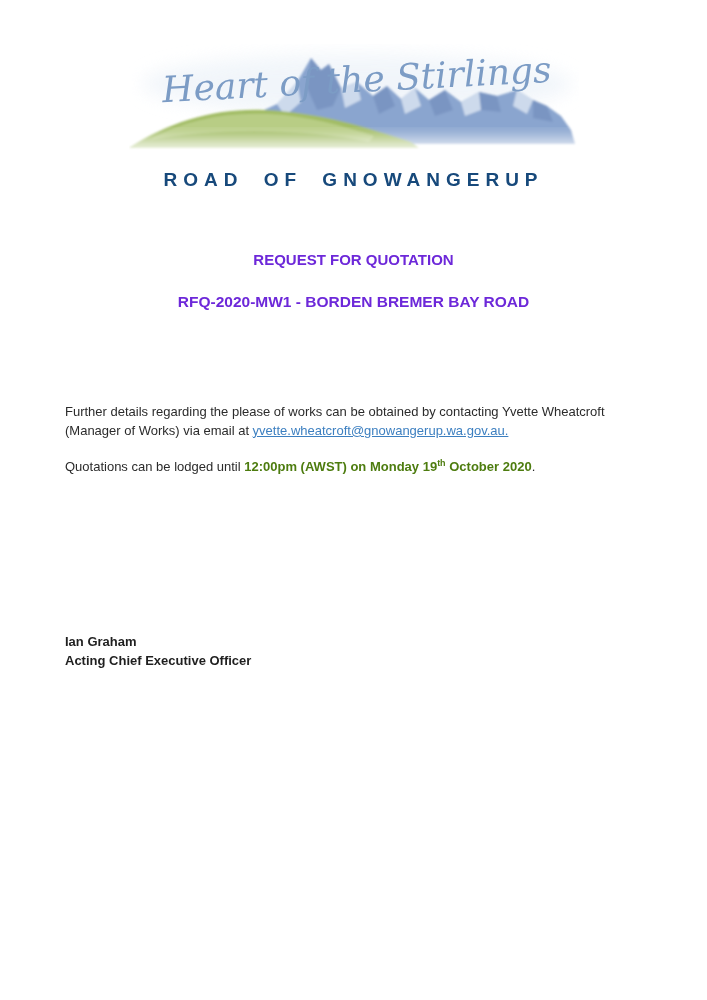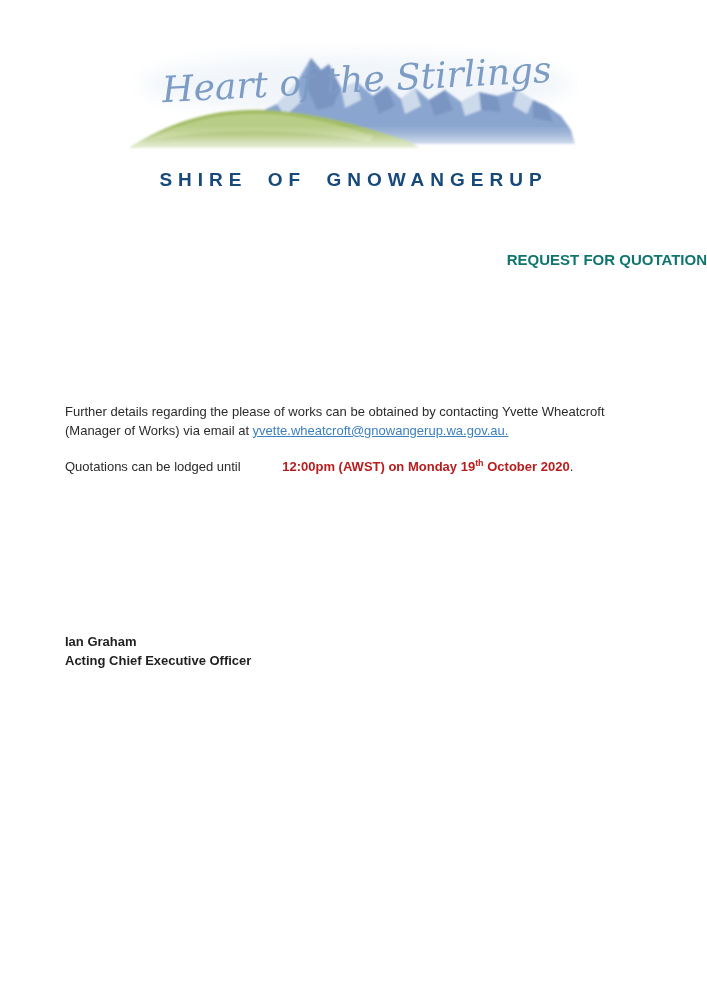--- a/index.html
+++ b/index.html
@@ -42,22 +42,22 @@
     font-family: "DejaVu Serif", serif;
     font-style: italic;
   }
 
   
   .titles {
     position: absolute;
     top: 251px;
     left: 0;
     width: 100%;
-    text-align: right;
-    color: #0f766e;
+    text-align: center;
+    color: #6d28d9;
   }
   .titles p { margin: 0; font-weight: bold; }
   .title-request  { font-size: 15px; line-height: 17px; margin-bottom: 22px !important; }
   .title-subject  { font-size: 15px; line-height: 17px; margin-bottom: 18px !important; }
   .title-rfq      { font-size: 15.5px; line-height: 23px; }
 
   
   .body-text {
     position: absolute;
     top: 403px;
@@ -65,21 +65,21 @@
     width: 578px;
     font-size: 13px;
     line-height: 18.7px;
   }
   .body-text p { margin: 0 0 18px 0; }
   .justified { text-align: justify; }
   .body-text a {
     color: #3C7FC0;
     text-decoration: underline;
   }
-  .bold-inline { font-weight: bold; color: #b91c1c; margin-left: 38px; }
+  .bold-inline { font-weight: bold; color: #4d7c0f; }
   .bold-inline sup {
     font-size: 9px;
     line-height: 0;
     vertical-align: super;
   }
 
   
   .signature {
     position: absolute;
     top: 632px;
@@ -130,25 +130,26 @@
 
         <path d="M 0 104 C 40 78 85 64 135 66 C 190 68 240 84 282 98 L 290 104 Z" fill="#A3BD66"></path>
         <path opacity="0.6" d="M 20 96 C 55 76 95 68 140 70 C 180 72 215 82 245 92 L 240 98 C 180 84 80 84 20 96 Z" fill="#C7D79A"></path>
       </g>
 
       <rect x="-10" y="96" width="470" height="26" fill="#ffffff" opacity="0.9" filter="url(#wash)"></rect>
 
       <text class="script-text" x="228" y="48" text-anchor="middle" font-size="36" transform="rotate(-3 228 40)" fill="#7C9CC5">Heart of the Stirlings</text>
     </svg>
 
-    <div class="org-name">SHIRE OF GNOWANGERUP</div>
+    <div class="org-name">ROAD OF GNOWANGERUP</div>
   </div>
 
   <div class="titles">
     <p class="title-request">REQUEST FOR QUOTATION</p>
+    <p class="title-rfq">RFQ-2020-MW1 - BORDEN BREMER BAY ROAD</p>
   </div>
 
   <div class="body-text">
 
 
 
     <p><span>Further details regarding the please of works can be obtained by contacting Yvette Wheatcroft (Manager of Works) via email at </span><a href="#">yvette.wheatcroft@gnowangerup.wa.gov.au.</a></p>
 
     <p><span>Quotations can be lodged until </span><span class="bold-inline"><span>12:00pm (AWST) on Monday 19</span><sup>th</sup><span> October 2020</span></span><span>.</span></p>
   </div>

